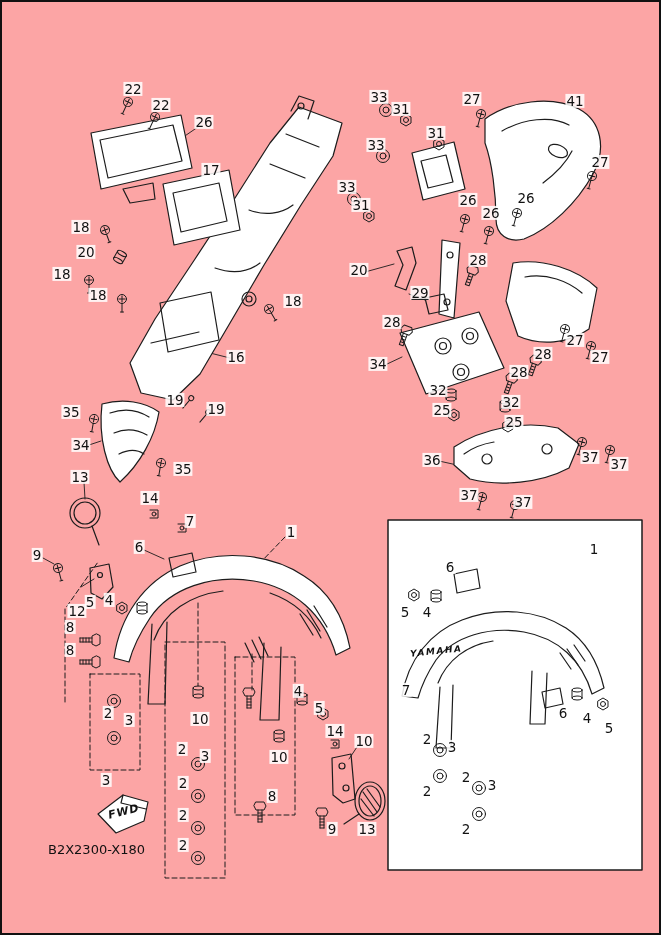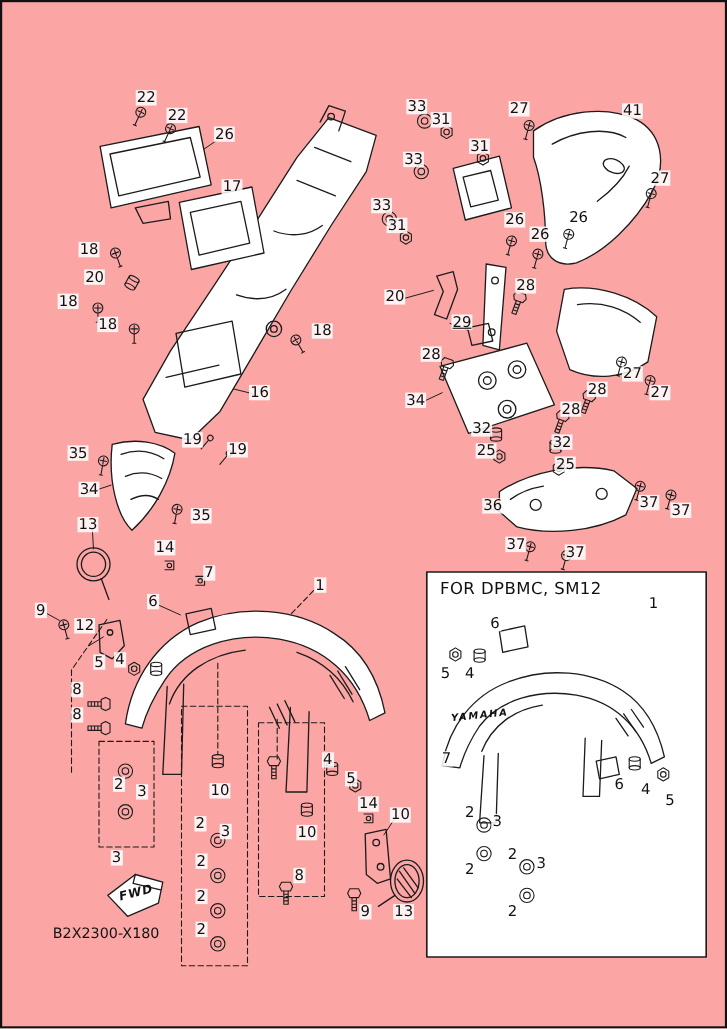--- a/index.html
+++ b/index.html
@@ -297,32 +297,32 @@
       <span class="callout" style="left: 390px; top: 320px;">28</span>
       <span class="callout" style="left: 376px; top: 362px;">34</span>
       <span class="callout" style="left: 541px; top: 352px;">28</span>
       <span class="callout" style="left: 517px; top: 370px;">28</span>
       <span class="callout" style="left: 573px; top: 338px;">27</span>
       <span class="callout" style="left: 598px; top: 355px;">27</span>
       <span class="callout" style="left: 436px; top: 388px;">32</span>
       <span class="callout" style="left: 440px; top: 408px;">25</span>
       <span class="callout" style="left: 509px; top: 400px;">32</span>
       <span class="callout" style="left: 512px; top: 420px;">25</span>
-      <span class="callout" style="left: 430px; top: 458px; margin-left: 16px;">36</span>
+      <span class="callout" style="left: 430px; top: 458px;">36</span>
       <span class="callout" style="left: 588px; top: 455px;">37</span>
       <span class="callout" style="left: 617px; top: 462px;">37</span>
       <span class="callout" style="left: 467px; top: 493px;">37</span>
       <span class="callout" style="left: 521px; top: 500px;">37</span>
       <span class="callout" style="left: 78px; top: 475px;">13</span>
       <span class="callout" style="left: 148px; top: 496px;">14</span>
       <span class="callout" style="left: 188px; top: 519px;">7</span>
       <span class="callout" style="left: 137px; top: 545px;">6</span>
       <span class="callout" style="left: 35px; top: 553px;">9</span>
       <span class="callout" style="left: 289px; top: 530px;">1</span>
-      <span class="callout" style="left: 75px; top: 567px;">12</span>
+      <span class="callout" style="left: 75px; top: 609px;">12</span>
       <span class="callout" style="left: 88px; top: 600px;">5</span>
       <span class="callout" style="left: 107px; top: 598px;">4</span>
       <span class="callout" style="left: 68px; top: 625px;">8</span>
       <span class="callout" style="left: 68px; top: 648px;">8</span>
       <span class="callout" style="left: 106px; top: 711px;">2</span>
       <span class="callout" style="left: 127px; top: 718px;">3</span>
       <span class="callout" style="left: 104px; top: 778px;">3</span>
       <span class="callout" style="left: 198px; top: 717px;">10</span>
       <span class="callout" style="left: 180px; top: 747px;">2</span>
       <span class="callout" style="left: 203px; top: 754px;">3</span>
@@ -346,17 +346,16 @@
       <span class="callout" style="left: 585px; top: 716px;">4</span>
       <span class="callout" style="left: 607px; top: 726px;">5</span>
       <span class="callout" style="left: 425px; top: 737px;">2</span>
       <span class="callout" style="left: 450px; top: 745px;">3</span>
       <span class="callout" style="left: 425px; top: 789px;">2</span>
       <span class="callout" style="left: 464px; top: 775px;">2</span>
       <span class="callout" style="left: 490px; top: 783px;">3</span>
       <span class="callout" style="left: 464px; top: 827px;">2</span>
     </div>
 
-  <div class="overlay-text" id="inset-title">FOR DPBMC, SM12</div>
   <div class="overlay-text" id="diagram-code">B2X2300-X180</div>
   <div class="overlay-text" id="fwd-label">FWD</div>
   <div class="overlay-text" id="brand-text">YAMAHA</div>
 </div>
 
 </body></html>

